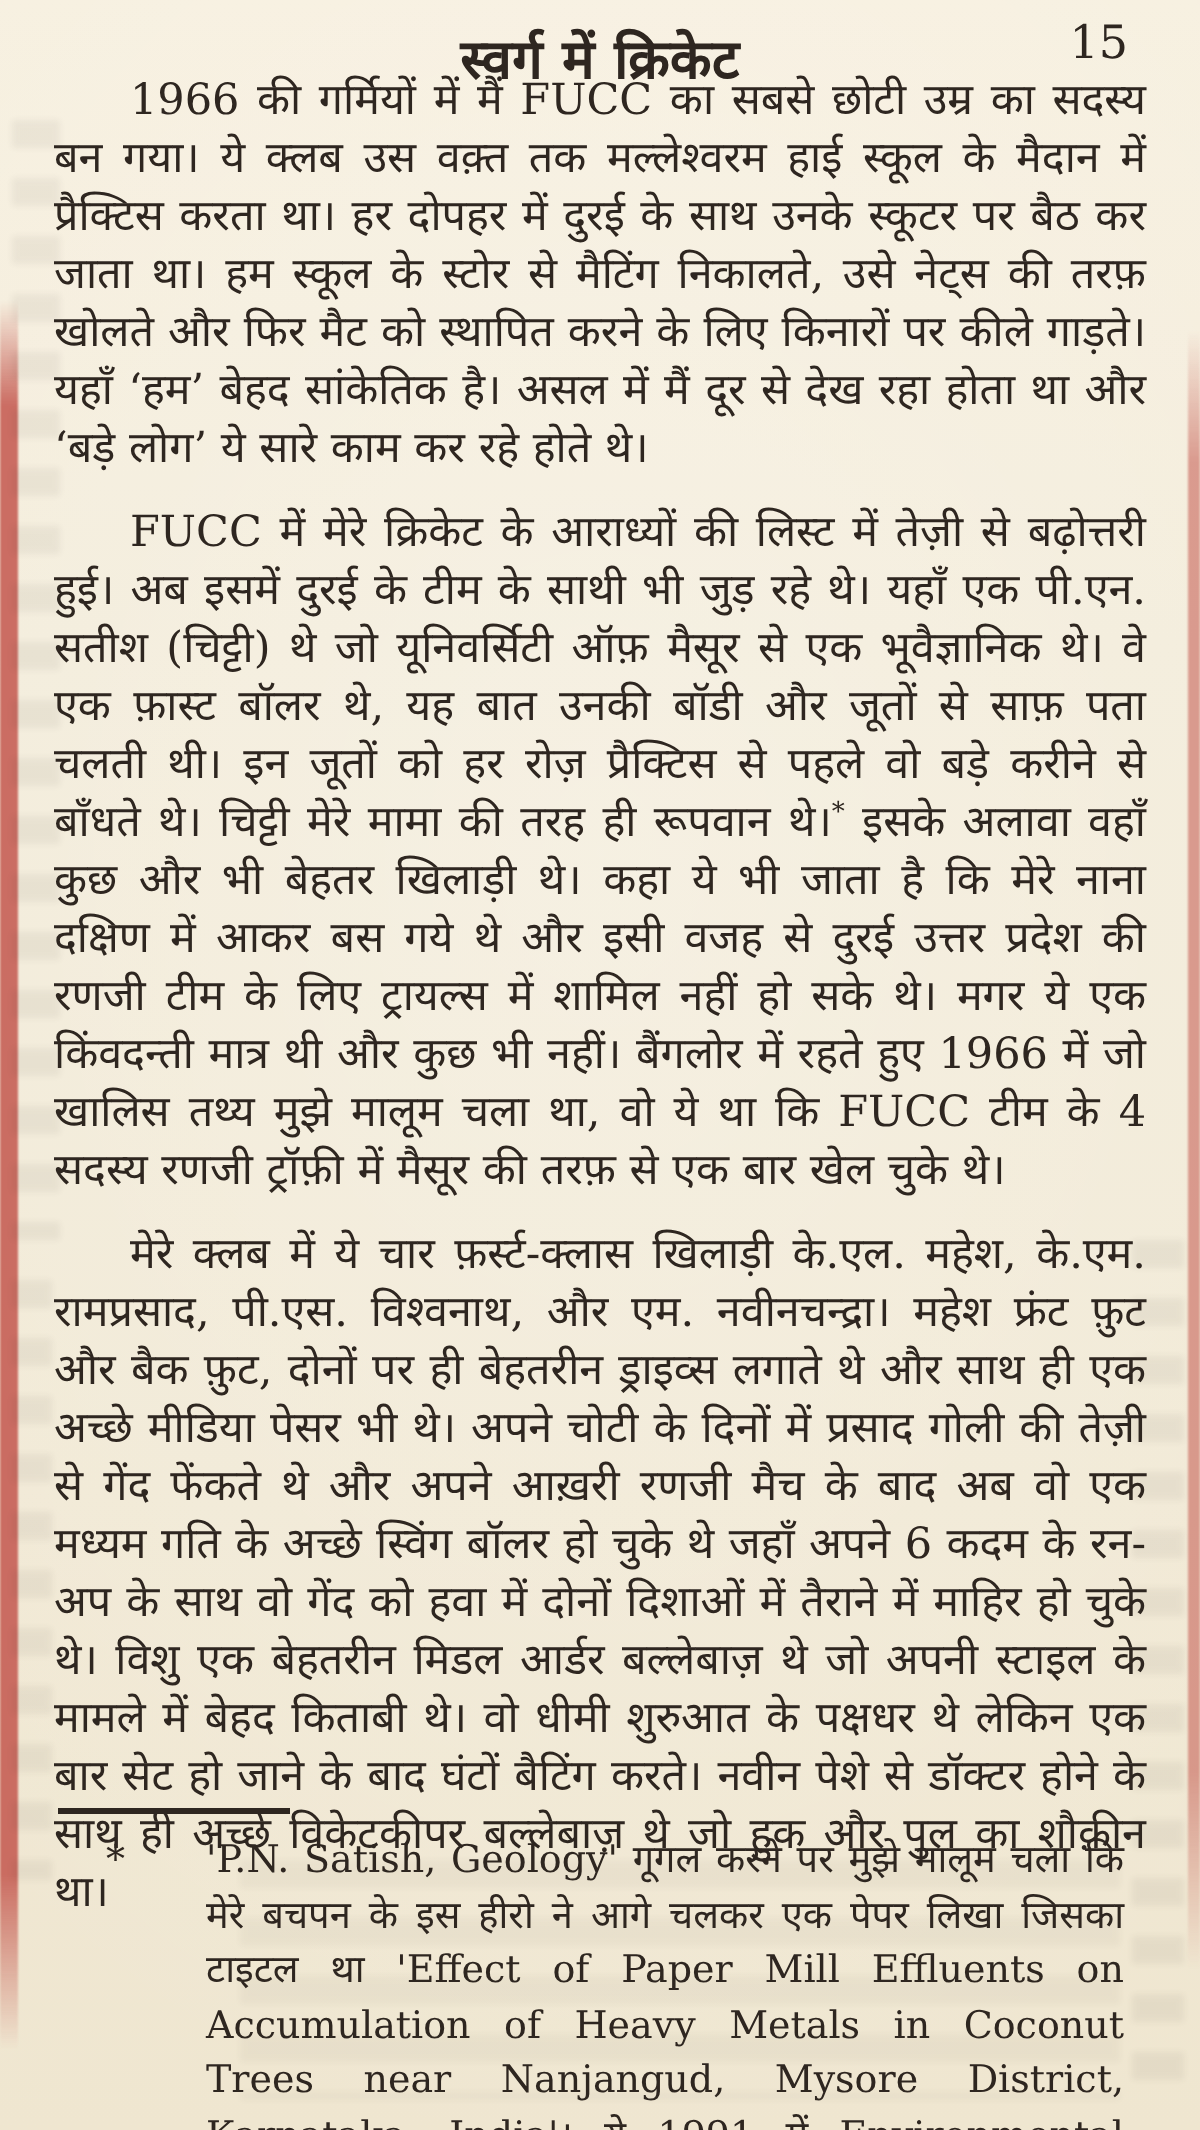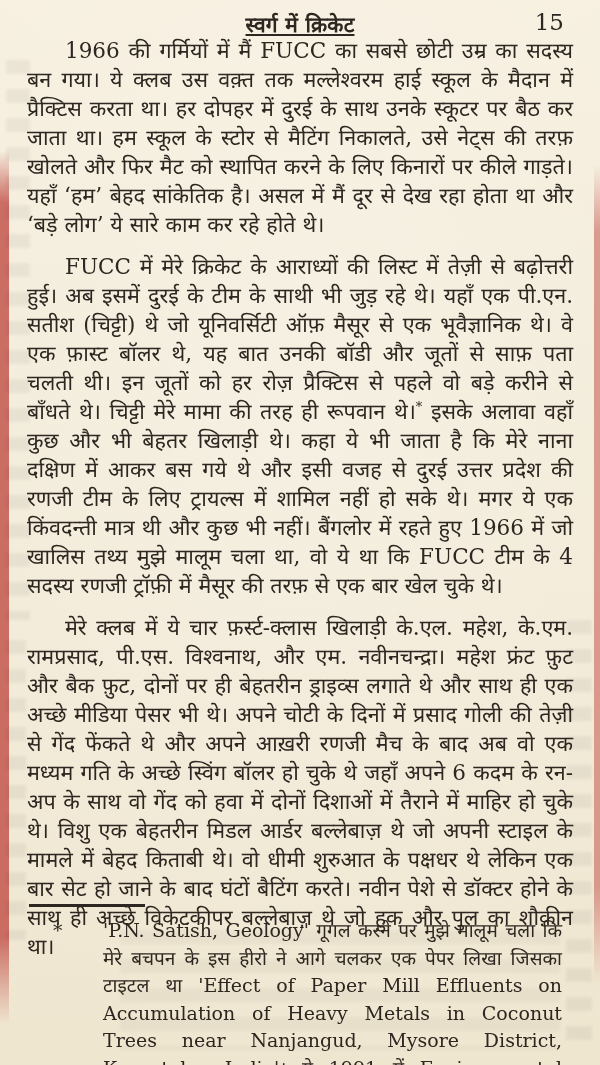--- a/index.html
+++ b/index.html
@@ -30,21 +30,21 @@
   .ghost{position:absolute;opacity:.055;filter:blur(1.5px);pointer-events:none;
     background:repeating-linear-gradient(180deg,var(--ink,#2e2620) 0 14px,transparent 14px 29px);}
   .ghost.g1{left:6px;top:60px;width:24px;height:560px;}
   .ghost.g2{left:6px;top:640px;width:20px;height:300px;}
   .ghost.g3{right:8px;top:620px;width:26px;height:420px;}
   .ghost.g4{left:120px;top:930px;width:440px;height:120px;opacity:.035;}
 
   header{position:relative;height:46px;}
   .running-title{
     position:absolute;left:0;right:0;top:10px;text-align:center;
-    font-weight:bold;font-size:21px;letter-spacing:.2px;text-decoration:underline;
+    font-weight:bold;font-size:27px;letter-spacing:.2px;
   }
   .page-number{position:absolute;right:36px;top:9px;font-size:23px;}
 
   main{
     position:absolute;left:27px;right:27px;top:36px;
     font-size:21.5px;line-height:29px;text-align:justify;
     text-rendering:optimizeLegibility;
   }
   main p{margin:0 0 13px 0;text-indent:38px;}
   main p:last-child{margin-bottom:0;}

